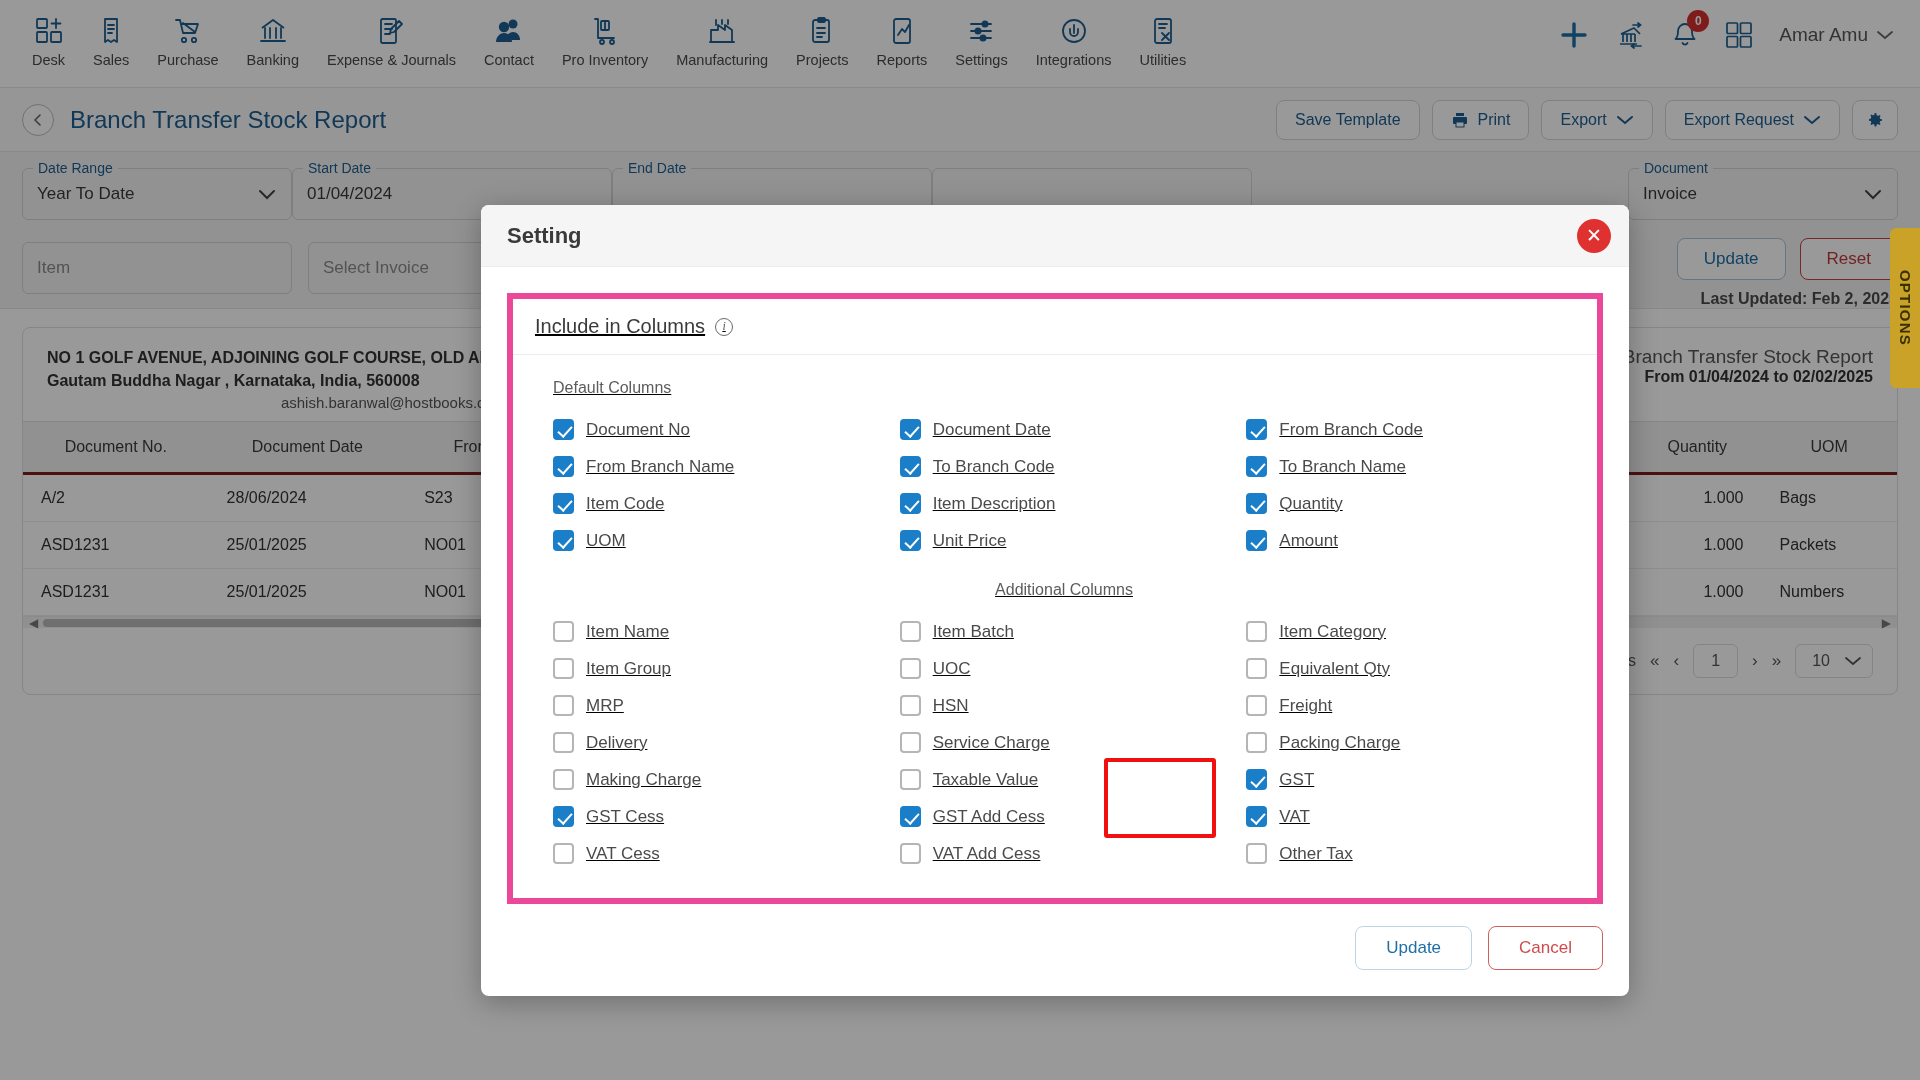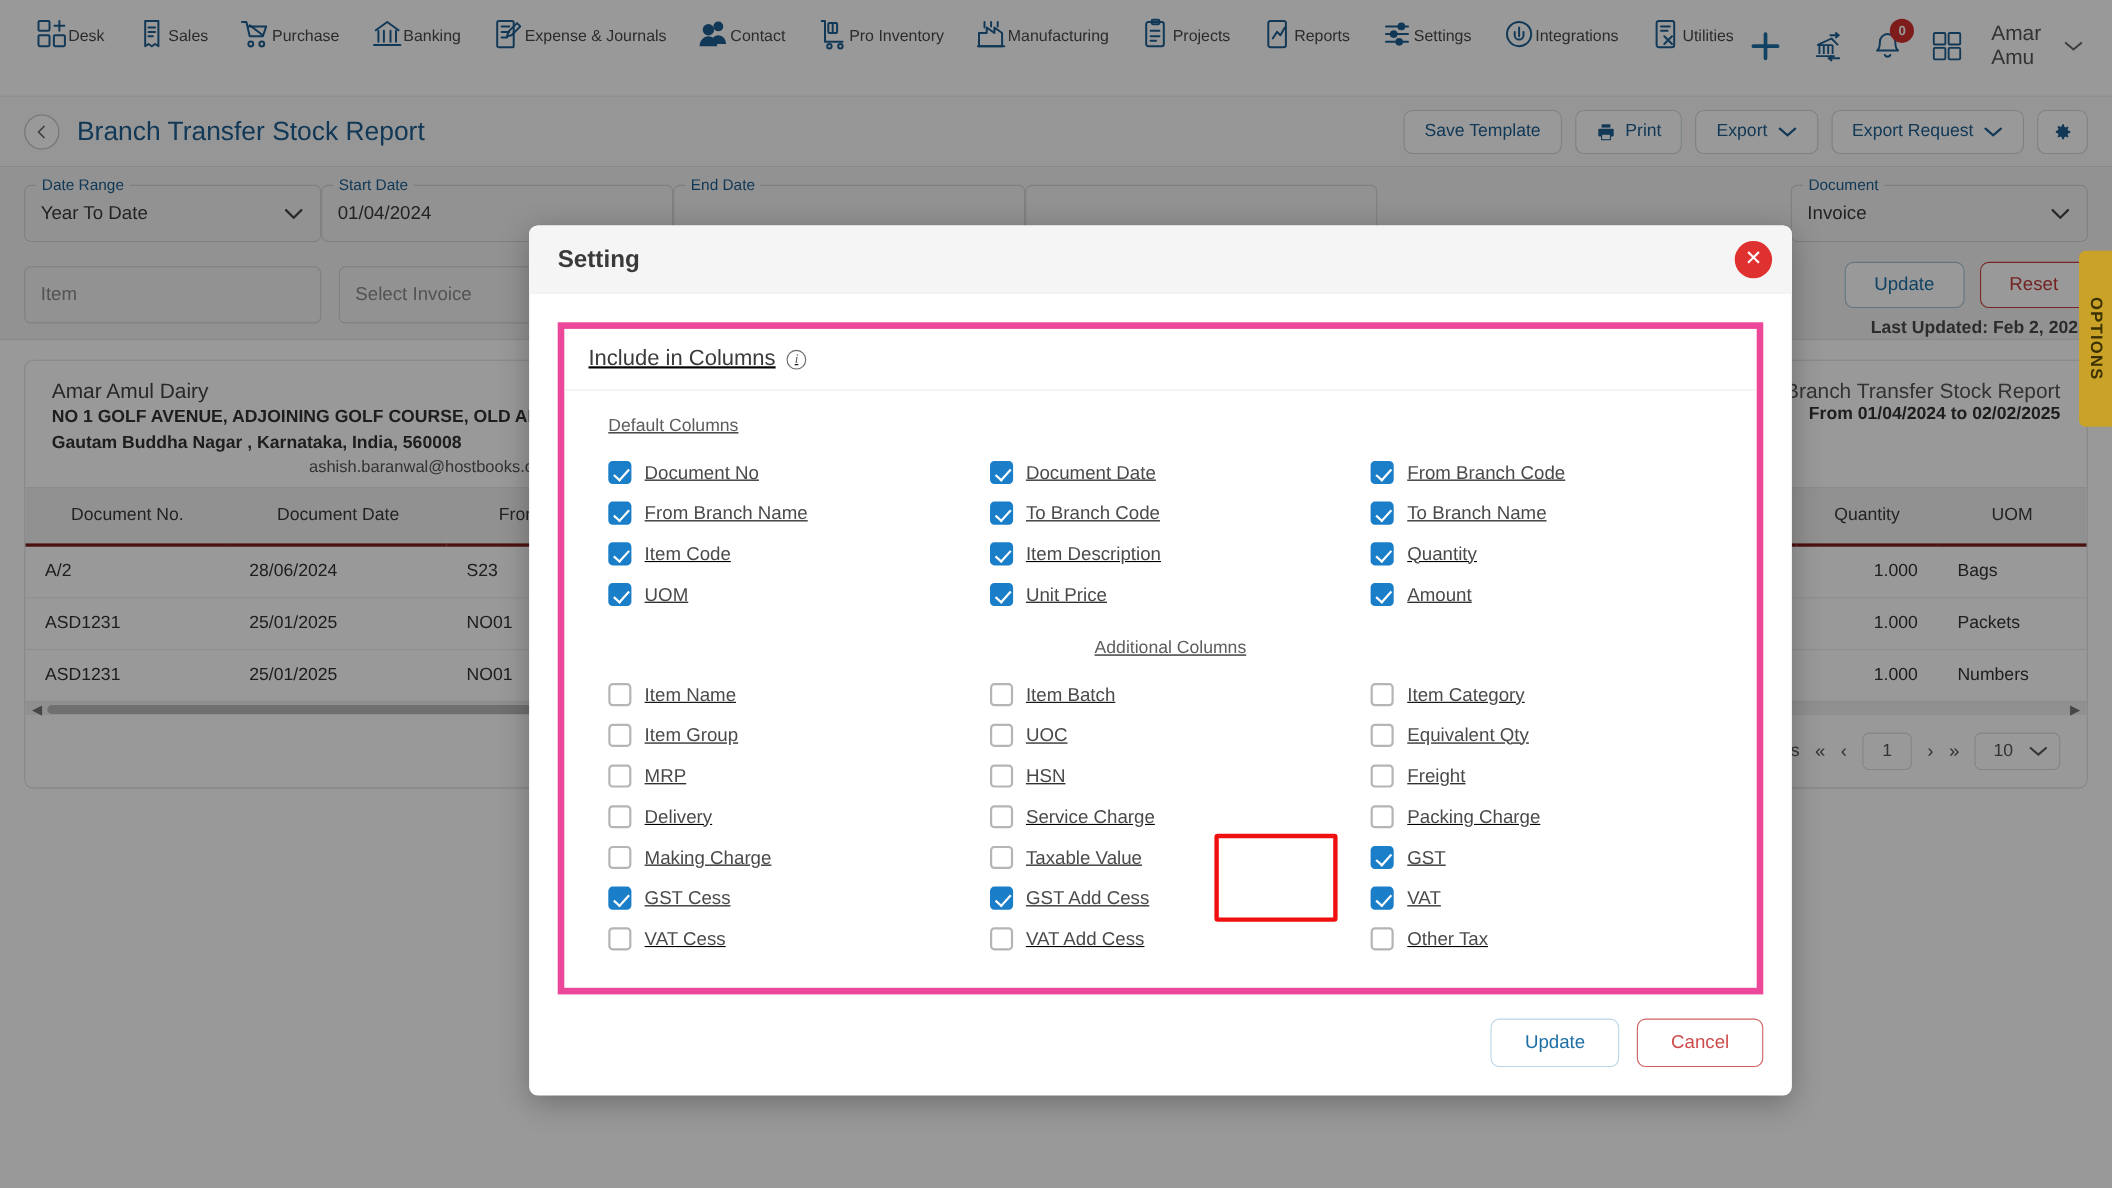--- a/index.html
+++ b/index.html
@@ -17,21 +17,21 @@
     position: absolute; inset: 0; background: rgba(0,0,0,0.40); z-index: 50;
   }
 
   
   .topnav {
     height: 88px; background: #ffffff; display: flex; align-items: flex-start;
     padding: 8px 18px 0 18px; border-bottom: 1px solid #e6e6e6;
   }
   .nav-items { display: flex; align-items: flex-start; gap: 0px; }
   .nav-item {
-    display: flex; flex-direction: row; align-items: center; justify-content: flex-end;
+    display: flex; flex-direction: column; align-items: center; justify-content: flex-end;
     padding: 6px 14px; cursor: pointer; min-width: 56px;
   }
   .nav-item .ico { height: 34px; display: flex; align-items: center; justify-content: center; }
   .nav-item .lbl { font-size: 14.5px; color: #4a4a4a; margin-top: 4px; white-space: nowrap; }
   .nav-right { margin-left: auto; display: flex; align-items: center; gap: 26px; padding-top: 12px; padding-right: 8px;}
   .nav-right .ri { position: relative; cursor: pointer; display:flex; align-items:center; }
   .badge {
     position: absolute; top: -10px; right: -10px; background: #d32f2f; color: #fff;
     border-radius: 50%; width: 22px; height: 22px; font-size: 12px;
     display: flex; align-items: center; justify-content: center; font-weight: bold;
@@ -482,21 +482,20 @@
           <button class="btn-update">Update</button>
           <button class="btn-reset">Reset</button>
         </div>
         <div class="last-updated">Last Updated: Feb 2, 2025</div>
       </div>
     </div>
 
     <div class="report-card">
       <div class="report-head">
         <div>
-          <div class="company-name">Amar Amul Dairy</div>
           <div class="company-addr">NO 1 GOLF AVENUE, ADJOINING GOLF COURSE, OLD AIRPORT ROAD,</div>
           <div class="company-addr">Gautam Buddha Nagar , Karnataka, India, 560008</div>
           <div class="company-contact">ashish.baranwal@hostbooks.com, 9311234567</div>
         </div>
         <div class="report-meta">
           <div class="rt">Branch Transfer Stock Report</div>
           <div class="rr">From 01/04/2024 to 02/02/2025</div>
         </div>
       </div>
 

